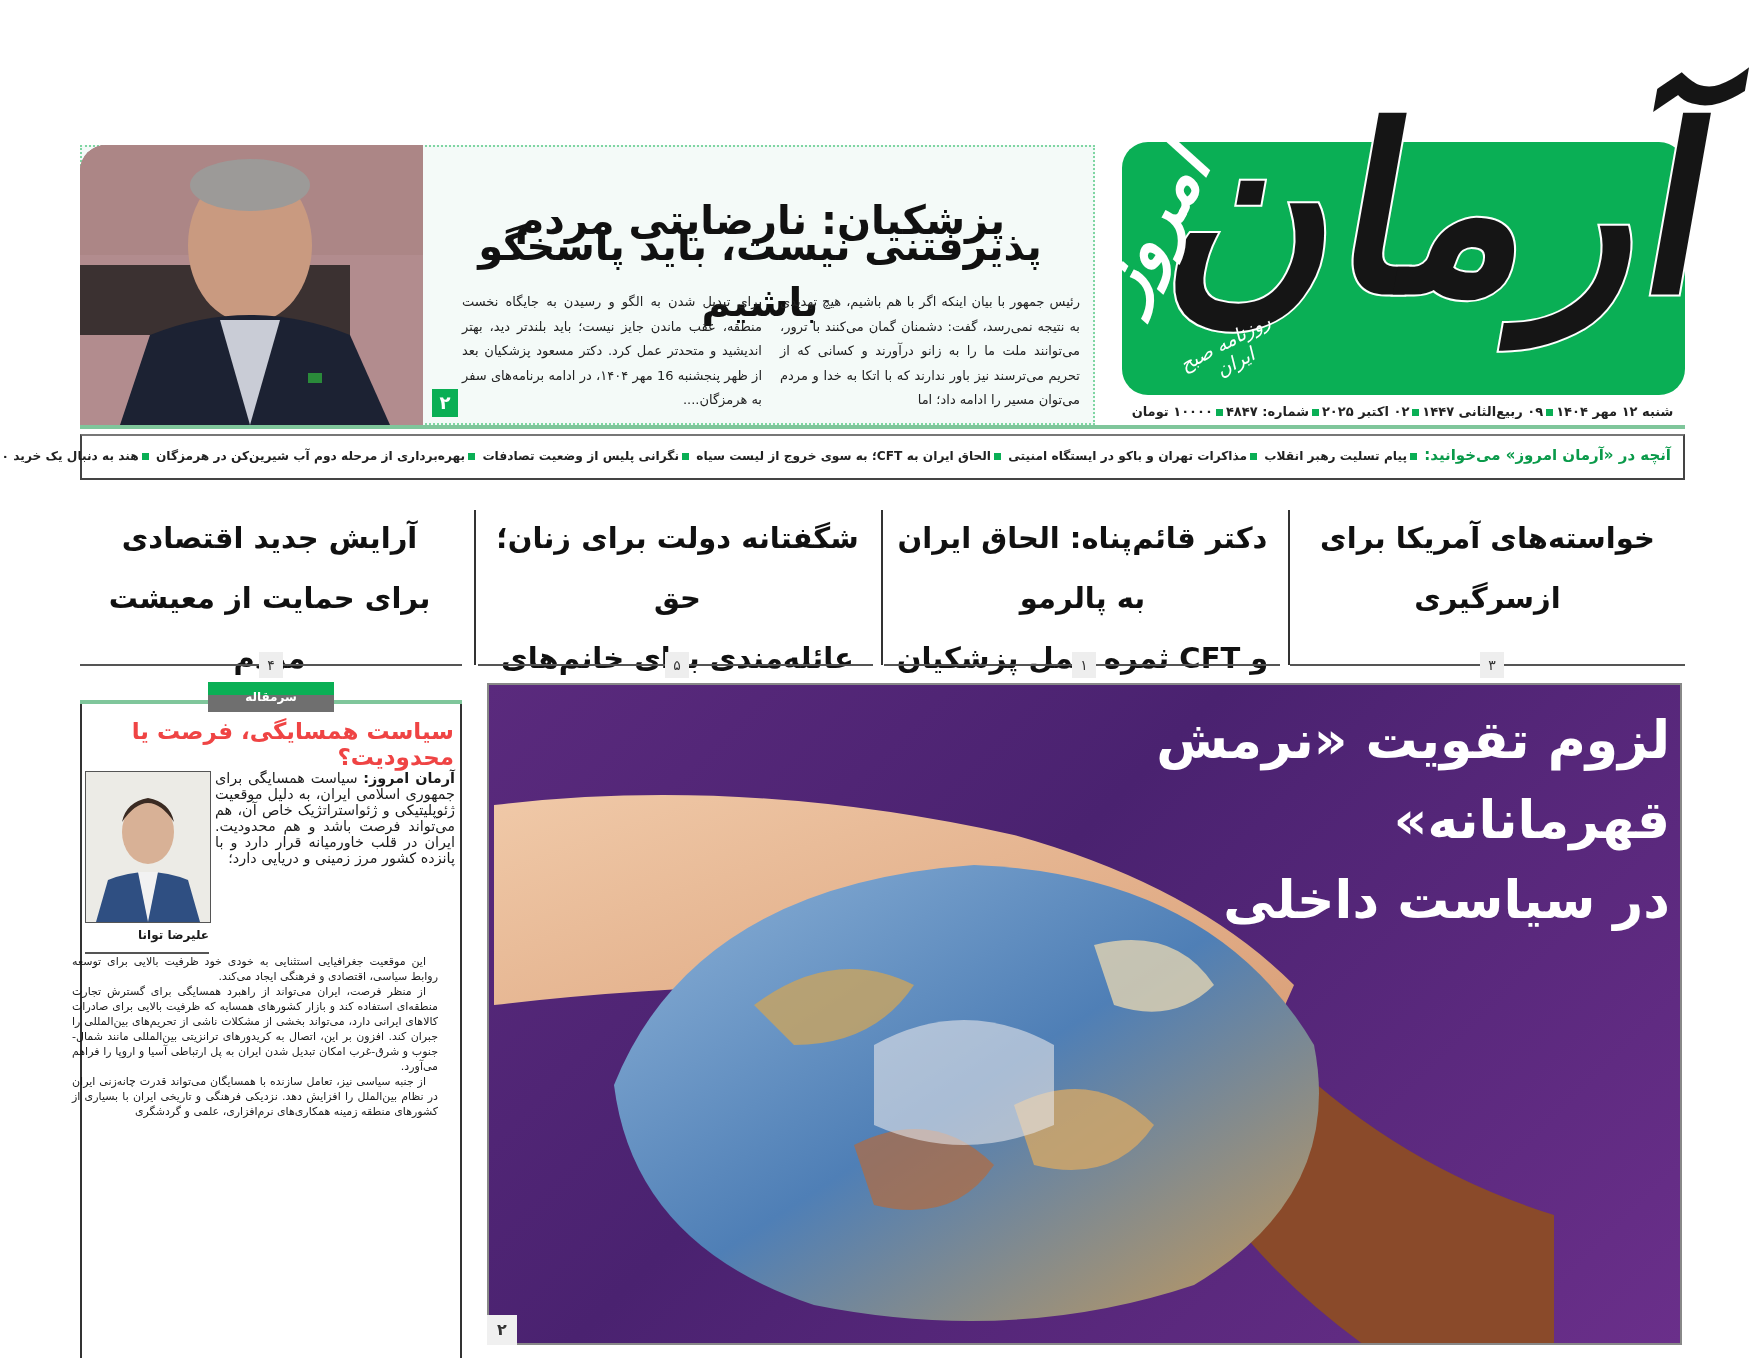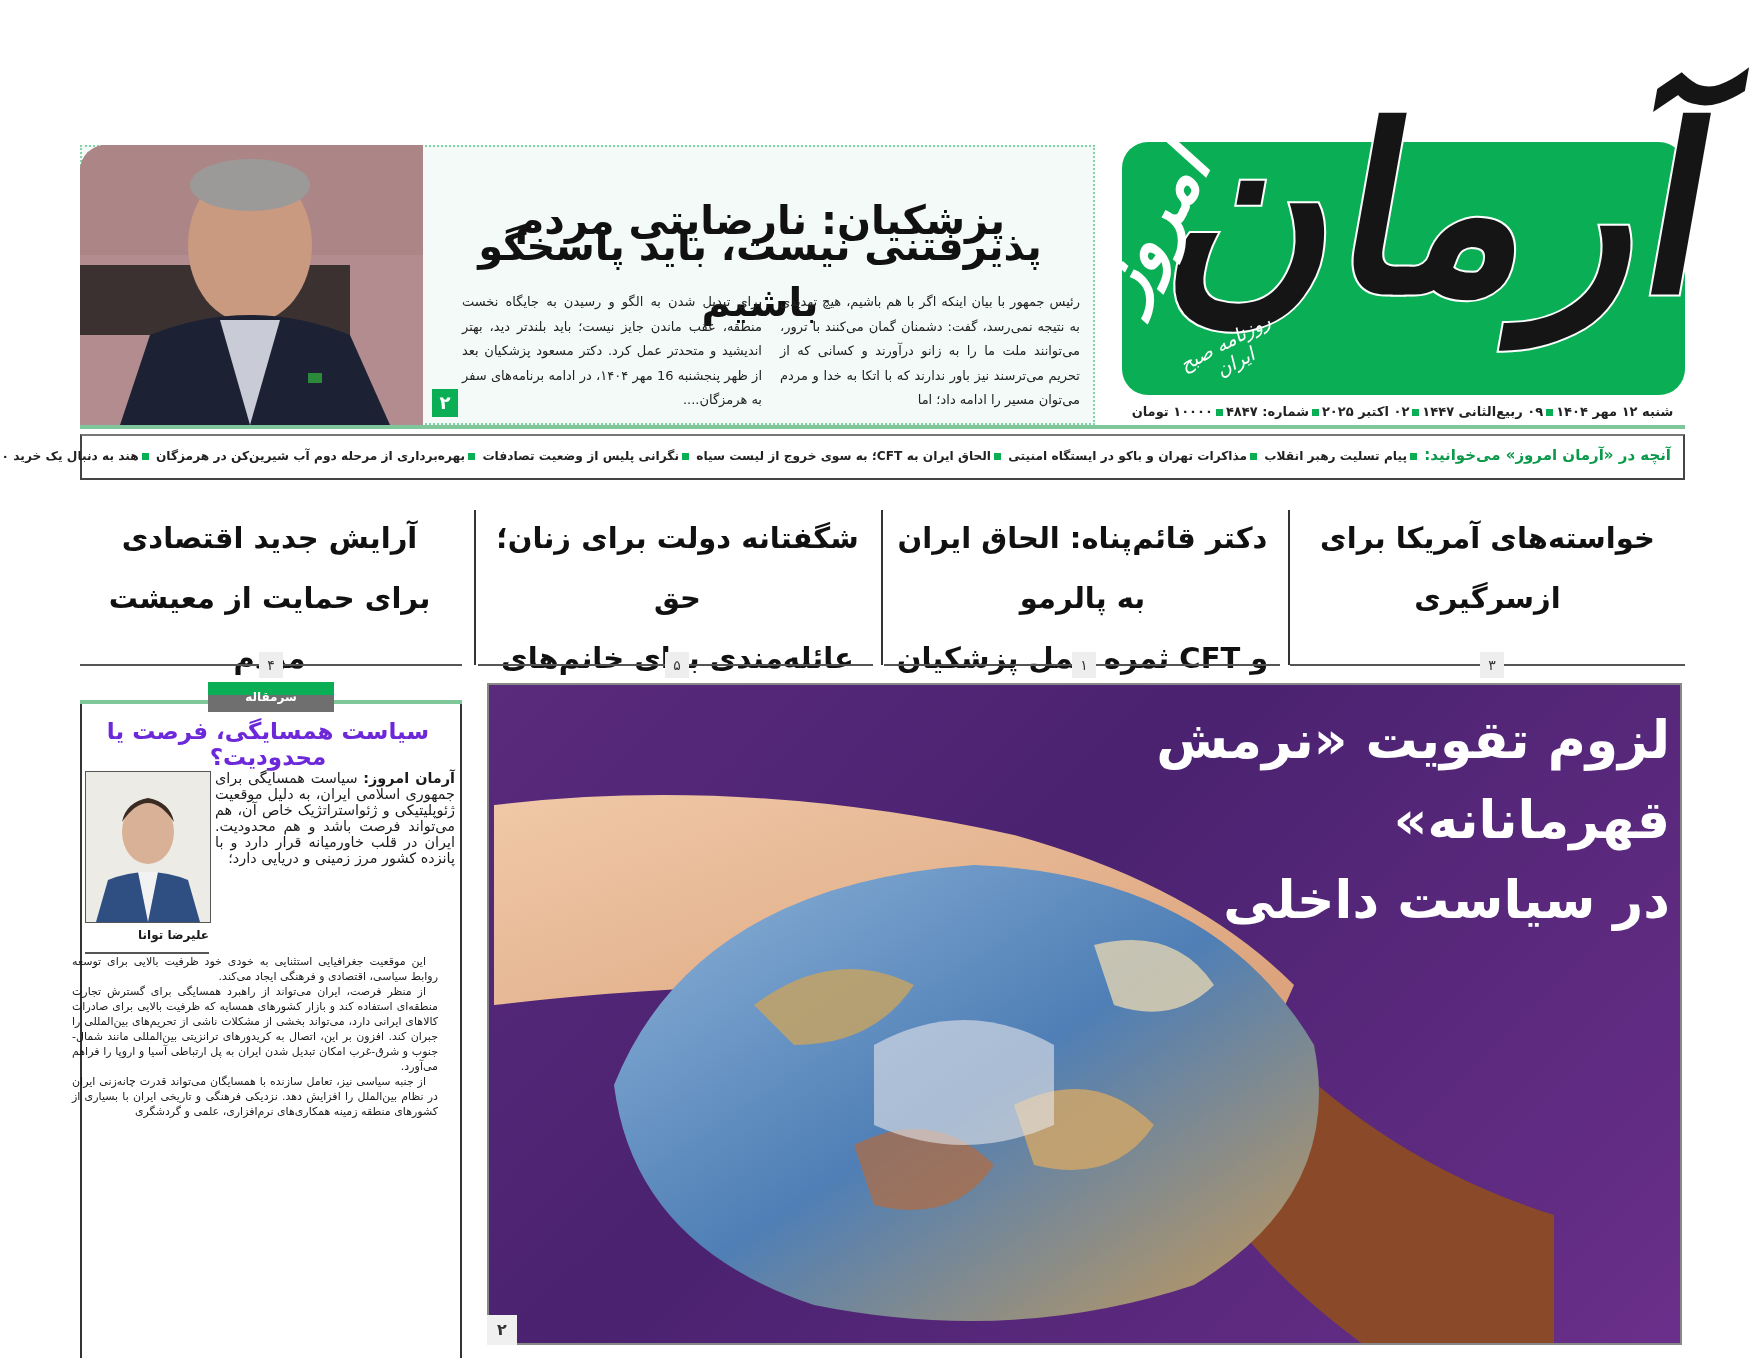--- a/index.html
+++ b/index.html
@@ -27,21 +27,21 @@
   #ticker-label{color:#0a9a4a;font-size:15px;}
   
   .sec-hl{top:508px;width:375px;font-size:29px;font-weight:bold;line-height:60px;text-align:center;color:#111;}
   .vdiv{top:510px;width:2px;height:155px;background:#333;}
   .num-rule{top:664px;height:2px;background:#555;}
   .num-tag{top:652px;width:24px;height:26px;background:#eeeeee;color:#333;font-size:14px;text-align:center;line-height:26px;}
   
   #edit-rule{left:80px;top:700px;width:382px;height:4px;background:#7fc69b;}
   #edit-tag{left:208px;top:682px;width:126px;height:30px;background:linear-gradient(180deg,#0aaf55 0 45%,#6f6f6f 45% 100%);color:#fff;font-weight:bold;font-size:12px;text-align:center;line-height:30px;}
   #edit-box{left:80px;top:704px;width:382px;height:660px;border-left:2px solid #333;border-right:2px solid #333;box-sizing:border-box;}
-  #edit-title{left:82px;top:718px;width:372px;font-size:23px;font-weight:bold;color:#6d28d9;}
+  #edit-title{left:82px;top:718px;width:372px;font-size:23px;font-weight:bold;text-align:right;color:#ef4444;}
   #edit-photo{left:85px;top:771px;width:124px;height:150px;background:linear-gradient(180deg,#ecebe6 0 30%,#6f5a4c 30% 48%,#e1c3aa 48% 62%,#2e4a77 62% 100%);border:1px solid #555;}
   #edit-author{left:85px;top:928px;width:124px;font-size:12px;font-weight:bold;text-align:center;}
   #edit-author-rule{left:85px;top:952px;width:124px;height:2px;background:#555;}
   #edit-lead{left:215px;top:770px;width:240px;font-size:14.4px;line-height:16px;text-align:justify;text-align-last:right;}
   #edit-body{left:72px;top:954px;width:366px;font-size:11px;line-height:15px;text-align:justify;text-align-last:right;}
   .editp{margin:0;text-indent:12px;}
   
   #main-image{left:487px;top:683px;width:1195px;height:662px;border:2px solid #888;box-sizing:border-box;overflow:hidden;background:linear-gradient(135deg,#5a2a7d 0%,#4a2270 40%,#6a2f8a 100%);}
   #hands{position:absolute;left:5px;top:60px;width:1060px;height:600px;}
   #main-headline{left:1050px;top:700px;width:620px;font-size:52px;font-weight:bold;line-height:80px;color:#ffffff;text-align:right;}

